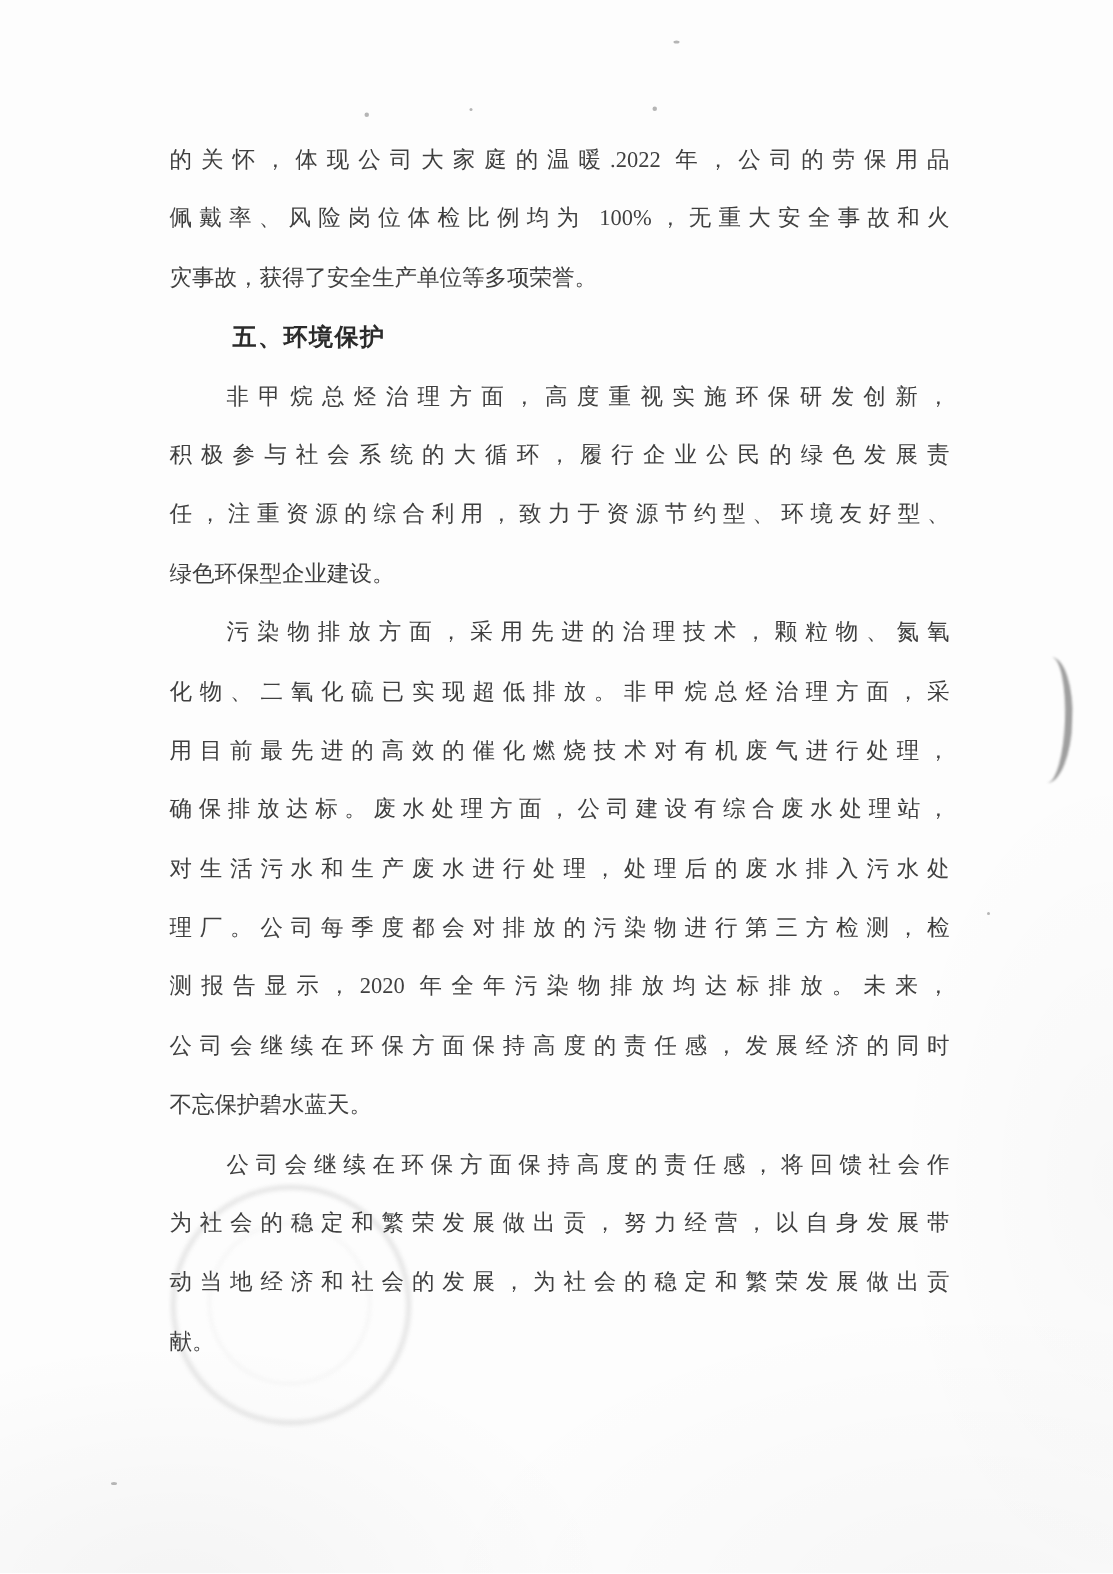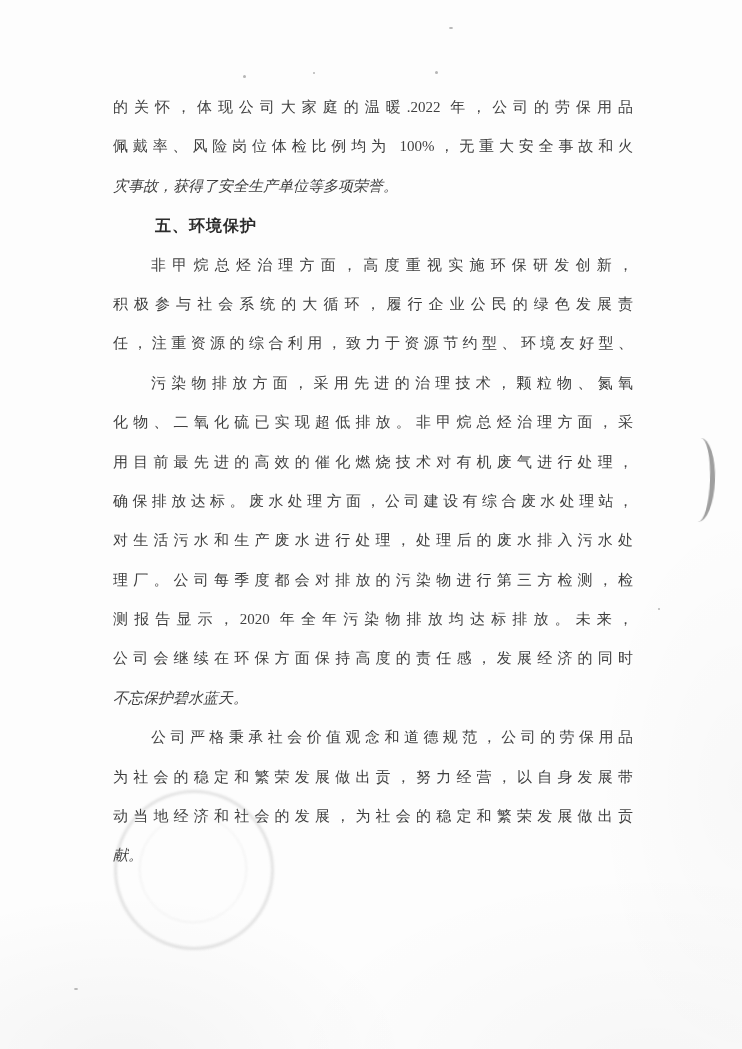--- a/index.html
+++ b/index.html
@@ -29,21 +29,20 @@
     height: 39.4px;
     line-height: 39.4px;
     font-size: 15px;
     color: #3f3f3f;
     text-align: justify;
     text-align-last: justify;
     overflow: visible;
   }
   .line.last {
     text-align-last: left;
-    font-style: italic;
   }
   .line.ind {
     padding-left: 38px;
   }
   .line.heading {
     font-family: "Liberation Sans", "DejaVu Sans", sans-serif;
     font-weight: 700;
     font-size: 16px;
     color: #2b2b2b;
     letter-spacing: 1px;
@@ -110,33 +109,34 @@
 
     <div class="line">的关怀，体现公司大家庭的温暖.2022 年，公司的劳保用品</div>
     <div class="line">佩戴率、风险岗位体检比例均为 100%，无重大安全事故和火</div>
     <div class="line last">灾事故，获得了安全生产单位等多项荣誉。</div>
 
     <div class="line heading">五、环境保护</div>
 
     <div class="line ind">非甲烷总烃治理方面，高度重视实施环保研发创新，</div>
     <div class="line">积极参与社会系统的大循环，履行企业公民的绿色发展责</div>
     <div class="line">任，注重资源的综合利用，致力于资源节约型、环境友好型、</div>
+    <div class="line last">绿色环保型企业建设。</div>
 
     <div class="line ind">污染物排放方面，采用先进的治理技术，颗粒物、氮氧</div>
     <div class="line">化物、二氧化硫已实现超低排放。非甲烷总烃治理方面，采</div>
     <div class="line">用目前最先进的高效的催化燃烧技术对有机废气进行处理，</div>
     <div class="line">确保排放达标。废水处理方面，公司建设有综合废水处理站，</div>
     <div class="line">对生活污水和生产废水进行处理，处理后的废水排入污水处</div>
     <div class="line">理厂。公司每季度都会对排放的污染物进行第三方检测，检</div>
     <div class="line">测报告显示，2020 年全年污染物排放均达标排放。未来，</div>
     <div class="line">公司会继续在环保方面保持高度的责任感，发展经济的同时</div>
     <div class="line last">不忘保护碧水蓝天。</div>
 
 
-    <div class="line ind">公司严格秉承社会价值观念和道德规范，公司的劳保用品</div>
+    <div class="line ind">公司会继续在环保方面保持高度的责任感，将回馈社会作</div>
     <div class="line">为社会的稳定和繁荣发展做出贡，努力经营，以自身发展带</div>
     <div class="line">动当地经济和社会的发展，为社会的稳定和繁荣发展做出贡</div>
     <div class="line last">献。</div>
 
   </div>
 
   <div class="curl"></div>
 
   <div class="speck s1"></div>
   <div class="speck s2"></div>

